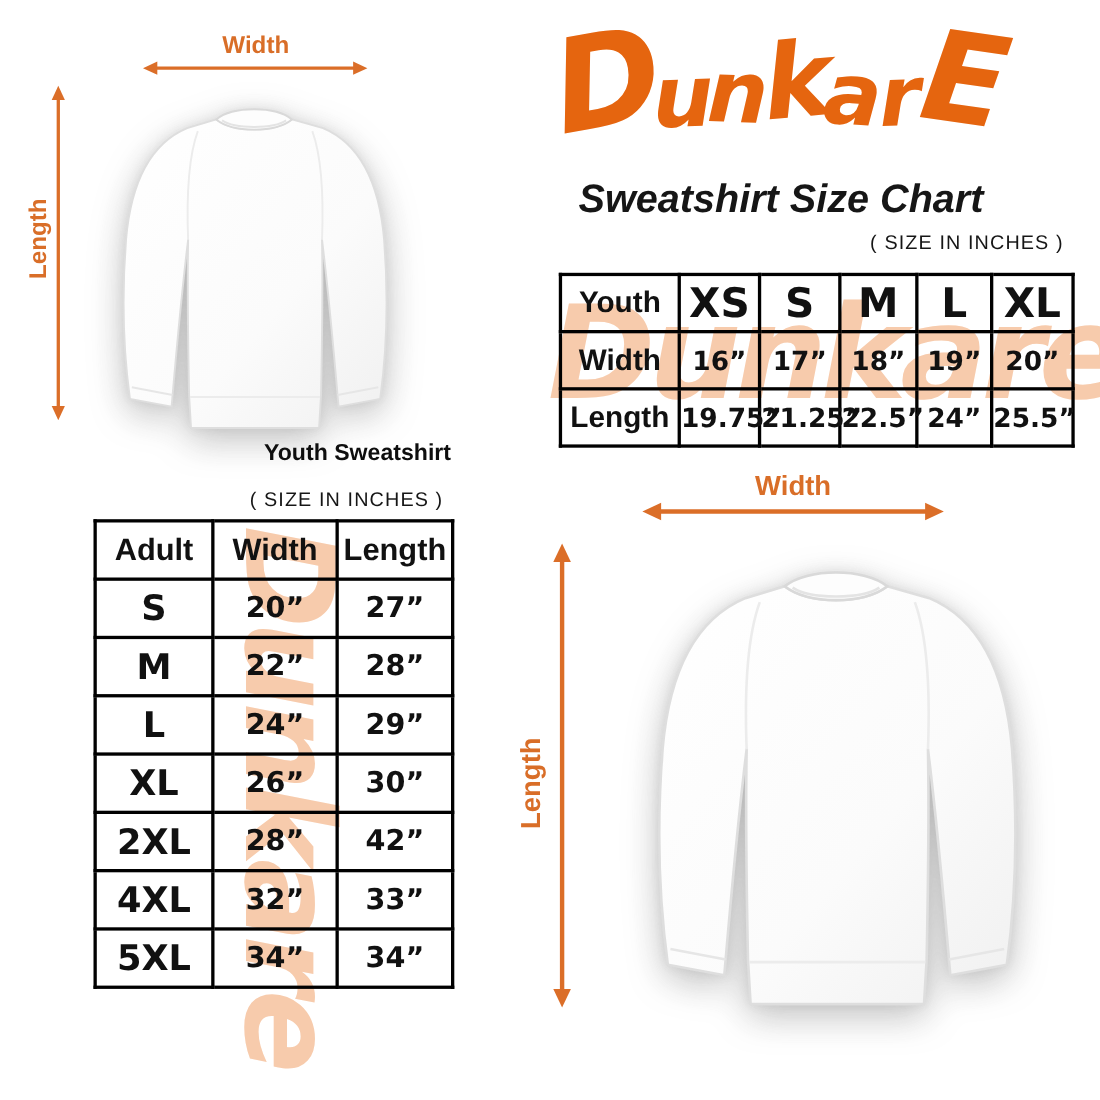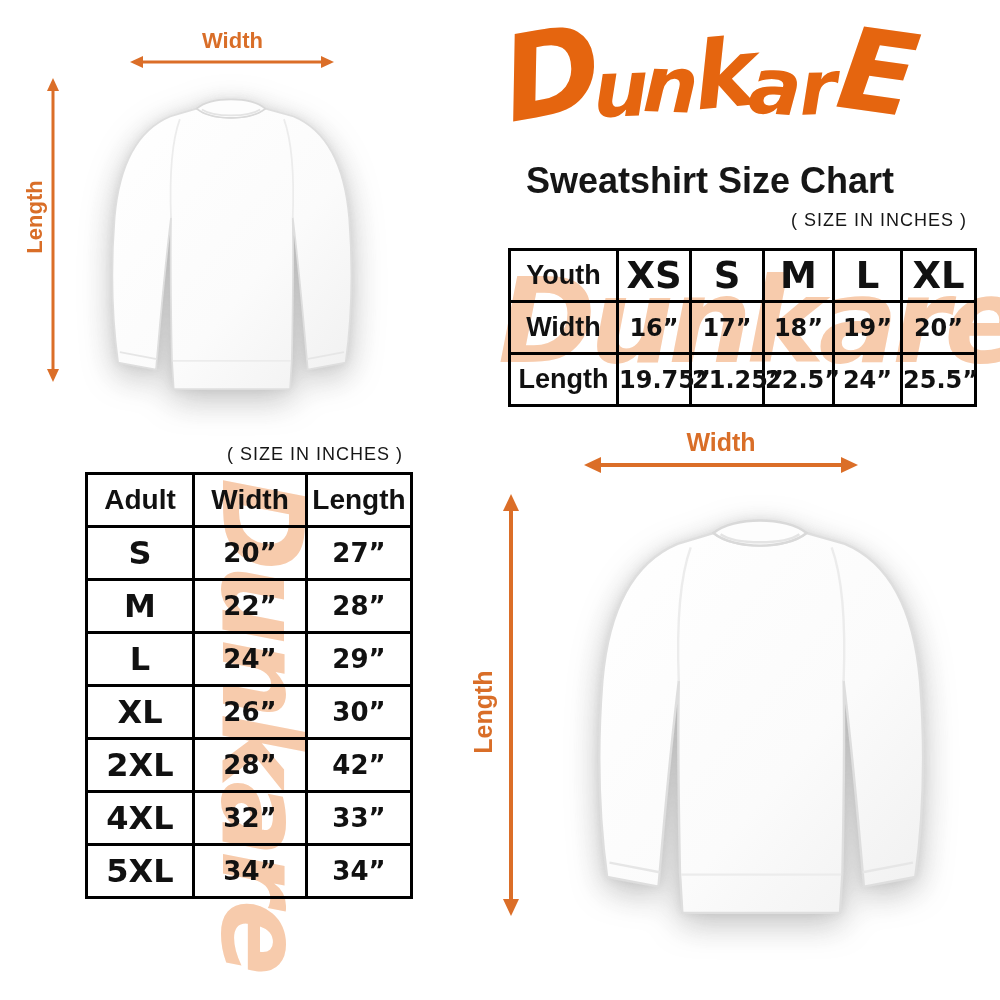--- a/index.html
+++ b/index.html
@@ -13,21 +13,21 @@
   .lg{font-family:"DejaVu Sans",sans-serif;font-weight:bold;font-style:italic;
     color:#E5650F;line-height:1;display:inline-block;}
   .lg.l0{font-size:118px;transform:rotate(-10deg);margin-right:-8px;}
   .lg.l1{font-size:78px;margin-top:36px;transform:rotate(-2deg);}
   .lg.l2{font-size:78px;margin-top:32px;transform:rotate(2deg);margin-left:-5px;}
   .lg.l3{font-size:94px;margin-top:14px;transform:rotate(-5deg);margin-left:-5px;}
   .lg.l4{font-size:78px;margin-top:34px;transform:rotate(4deg);margin-left:-7px;}
   .lg.l5{font-size:76px;margin-top:36px;transform:rotate(-2deg);margin-left:-3px;}
   .lg.l6{font-size:114px;margin-top:2px;transform:rotate(8deg);margin-left:3px;}
   .main-title{position:absolute;left:430px;top:160px;width:560px;text-align:center;
-    font-size:36px;font-weight:bold;letter-spacing:0;color:#161616;z-index:2;}
+    font-size:36px;font-weight:bold;letter-spacing:0;color:#161616;z-index:2;font-style:italic;}
   .units-note{position:absolute;font-size:18px;font-weight:normal;color:#161616;
     letter-spacing:1px;z-index:2;}
   .units-note.top{left:430px;top:210px;width:537px;text-align:right;}
   .units-note.adult{left:85px;top:444px;width:318px;text-align:right;}
   
   .watermark{position:absolute;z-index:1;font-family:"DejaVu Sans",sans-serif;
     font-weight:bold;font-style:italic;color:#F7CBAC;letter-spacing:-6px;
     line-height:1;white-space:nowrap;}
   .watermark.youth{left:498px;top:262px;width:492px;height:150px;font-size:118px;text-align:center;}
   .watermark.adult{left:318px;top:478px;width:470px;height:130px;font-size:112px;text-align:center;
@@ -98,20 +98,21 @@
     <polygon points="192,2 192,14 205,8" fill="#DB6E28"></polygon>
   </svg>
 
   <div class="dim-label rot" style="left:-45px;top:204px;width:160px;height:26px;font-size:22px">Length</div>
   <svg class="arrow" style="left:45px;top:77px" width="16" height="306" viewBox="0 0 16 306">
     <line x1="8" y1="6" x2="8" y2="300" stroke="#DB6E28" stroke-width="3"></line>
     <polygon points="2,14 14,14 8,1" fill="#DB6E28"></polygon>
     <polygon points="2,292 14,292 8,305" fill="#DB6E28"></polygon>
   </svg>
 
+  <div class="caption youth">Youth Sweatshirt</div>
 
   <div class="logo">
     <span class="lg l0">D</span>
     <span class="lg l1">u</span>
     <span class="lg l2">n</span>
     <span class="lg l3">k</span>
     <span class="lg l4">a</span>
     <span class="lg l5">r</span>
     <span class="lg l6">E</span>
   </div>

